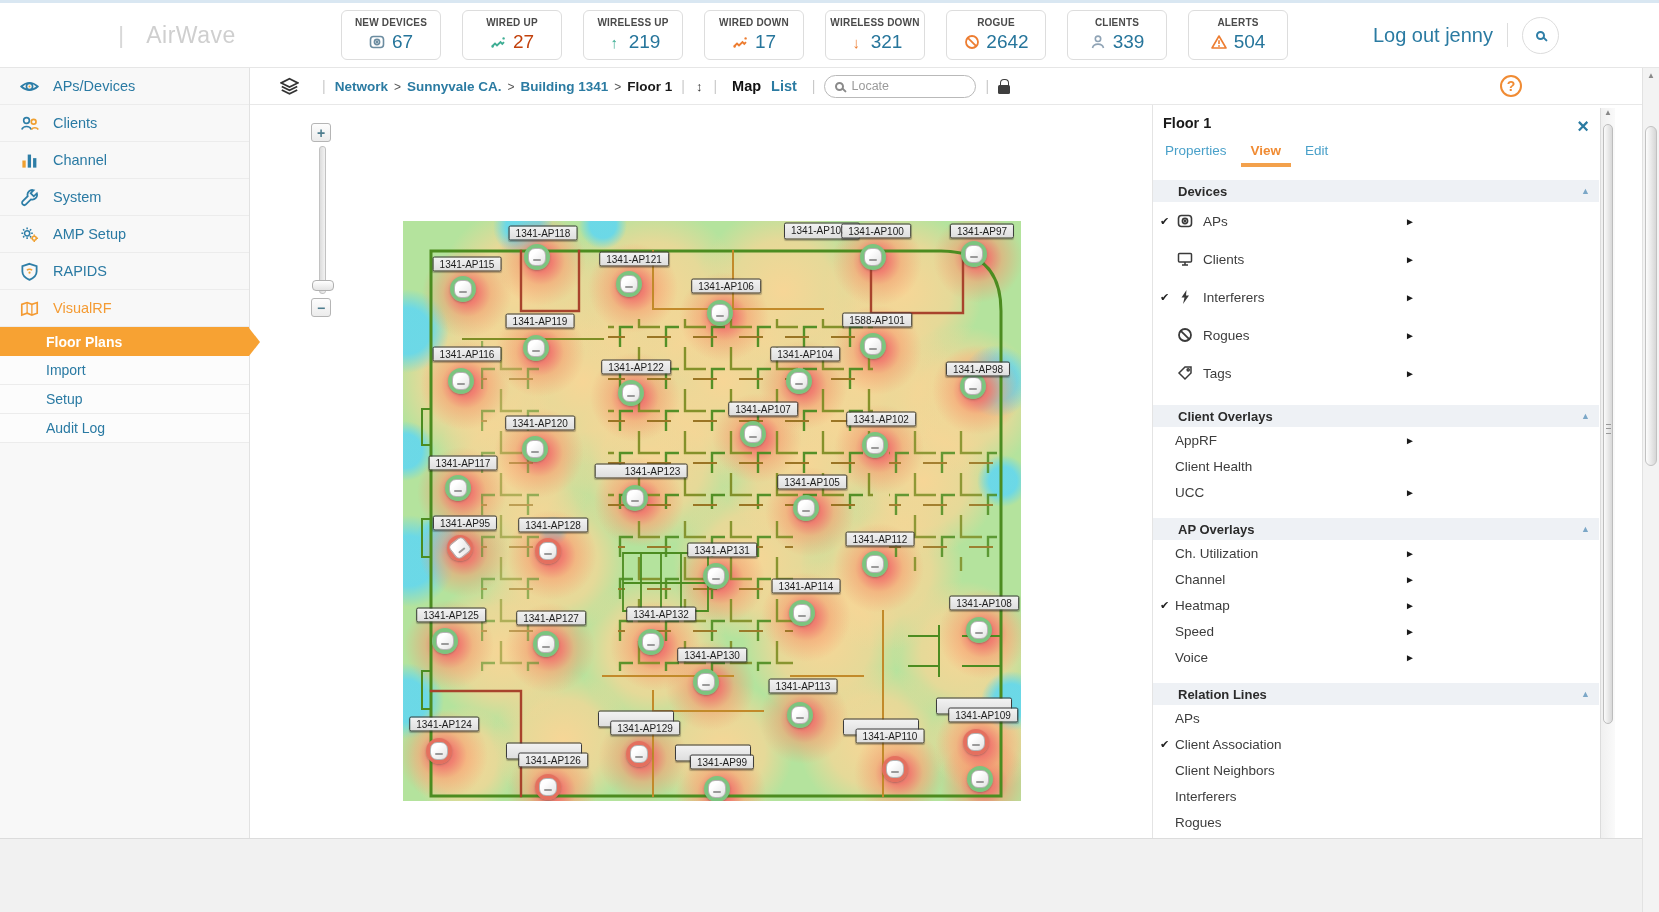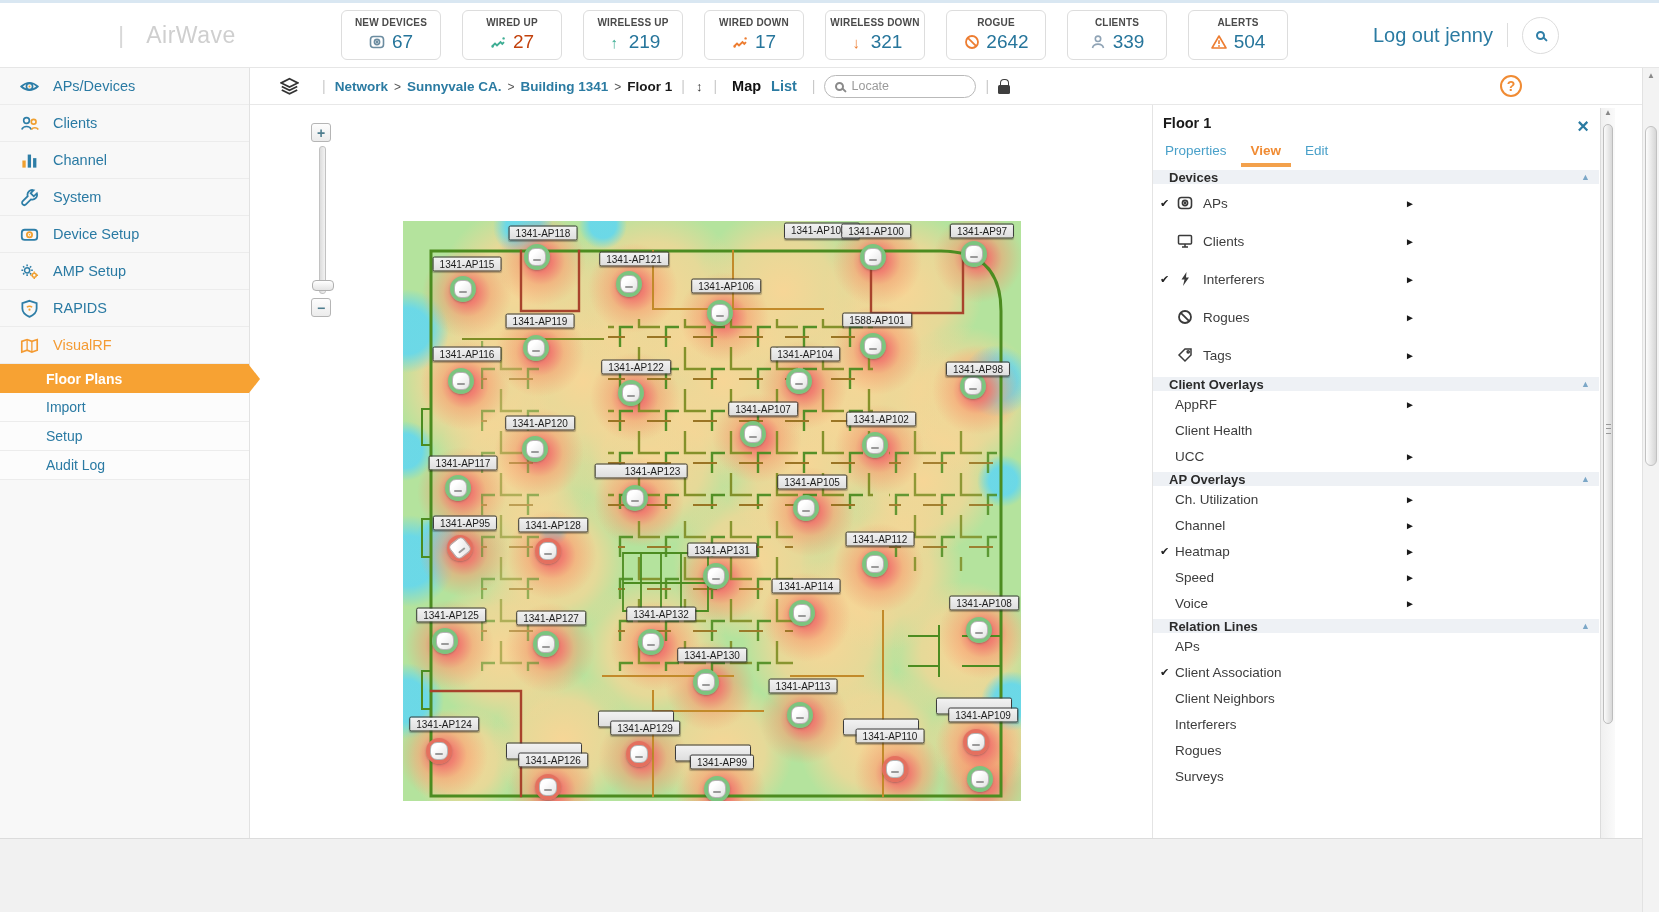--- a/index.html
+++ b/index.html
@@ -70,21 +70,21 @@
   .map-label { position:absolute; transform:translate(-50%,-50%); background:linear-gradient(#f2f2f2,#dedede); border:1.5px solid #3c3c3c; border-radius:2px; padding:1px 6px; font-size:10px; color:#1c1c1c; white-space:nowrap; z-index:10; box-shadow:0 1px 1px rgba(0,0,0,.25); cursor:pointer; }
   .map-label.ghost { z-index:9; min-width:76px; min-height:17px; }
 
   
   #panel { position:absolute; left:902px; width:447px; top:37px; bottom:0; background:#fff; border-left:1px solid #e4e4e4; overflow:hidden; z-index:20; }
   #panel-title { font-size:14.5px; font-weight:bold; color:#1a1a1a; padding:10px 10px 2px 10px; }
   #panel-close { position:absolute; right:10px; top:14px; color:#2b7ba2; font-size:20px; line-height:14px; cursor:pointer; font-weight:bold; }
   #panel-tabs { display:flex; gap:4px; padding:4px 2px 0 2px; }
   .p-tab { font-size:13.5px; color:#49a0c9; padding:6px 10px 9px 10px; cursor:pointer; }
   .p-tab.active { color:#f08b33; font-weight:bold; box-shadow:inset 0 -4px 0 #f3a14c; }
-  .p-section-hdr { height:14px; background:#eef1f5; display:flex; align-items:center; padding:0 16px; font-size:13px; font-weight:bold; color:#2b2b2b; margin-top:3px; position:relative; }
+  .p-section-hdr { height:22px; background:#eef1f5; display:flex; align-items:center; padding:0 25px; font-size:13px; font-weight:bold; color:#2b2b2b; margin-top:13px; position:relative; }
   .p-collapse { position:absolute; right:9px; color:#7ba7c7; font-size:9px; cursor:pointer; }
   .p-row { display:flex; align-items:center; position:relative; padding-left:7px; cursor:pointer; }
   .p-row.tall { height:38px; } .p-row.short { height:26px; }
   .p-chk { width:15px; font-size:11px; color:#222; }
   .p-ico { width:19px; height:17px; margin-right:9px; color:#3a3a3a; display:flex; align-items:center; justify-content:center; font-size:14px; }
   .p-ico svg { width:16px; height:16px; }
   .p-label { font-size:13.5px; color:#3c3c3c; }
   .p-arrow { position:absolute; left:252px; color:#1a1a1a; font-size:10px; cursor:pointer; }
 
   
@@ -245,30 +245,20 @@
       </span>
       <span>Channel</span>
     </div>
     <div class="side-item">
       <span class="side-ico">
         <svg viewBox="0 0 16 16">
           <path d="M14.2 4.6 a4 4 0 0 1-5 5 L5 13.8 a1.9 1.9 0 0 1-2.7-2.7 L6.5 6.9 a4 4 0 0 1 5-5 L9 4.4 l2.6 2.6 z" fill="none" stroke="currentColor" stroke-width="1.5"></path>
         </svg>
       </span>
       <span>System</span>
-    </div>
-    <div class="side-item">
-      <span class="side-ico">
-        <svg viewBox="0 0 16 16" fill="none" stroke="currentColor" stroke-width="1.5">
-          <rect x="1.5" y="4" width="13" height="8.5" rx="2.5"></rect>
-          <circle cx="8" cy="8.2" r="2.2" stroke="#f0a030"></circle>
-          <circle cx="8" cy="8.2" r="0.7" fill="#f0a030" stroke="none"></circle>
-        </svg>
-      </span>
-      <span>Device Setup</span>
     </div>
     <div class="side-item">
       <span class="side-ico">
         <svg viewBox="0 0 16 16" fill="none" stroke="currentColor" stroke-width="1.3">
           <circle cx="6" cy="7" r="2.2"></circle>
           <path d="M6 3.6 V2.2 M6 11.8 V10.4 M2.6 7 H1.2 M10.8 7 H9.4 M3.6 4.6 2.6 3.6 M8.4 4.6 9.4 3.6 M3.6 9.4 2.6 10.4 M8.4 9.4 9.4 10.4"></path>
           <g stroke="#f0a030">
             <circle cx="12" cy="11.2" r="1.7"></circle>
             <path d="M12 9 v-1 M12 14.4 v-1 M9.8 11.2 h-1 M15.2 11.2 h-1"></path>
           </g>

